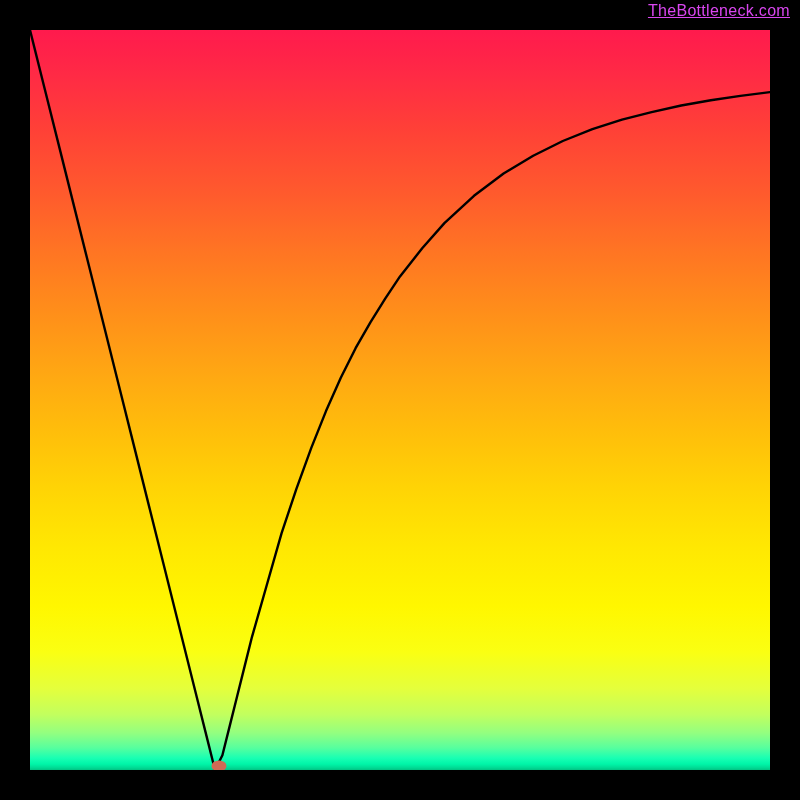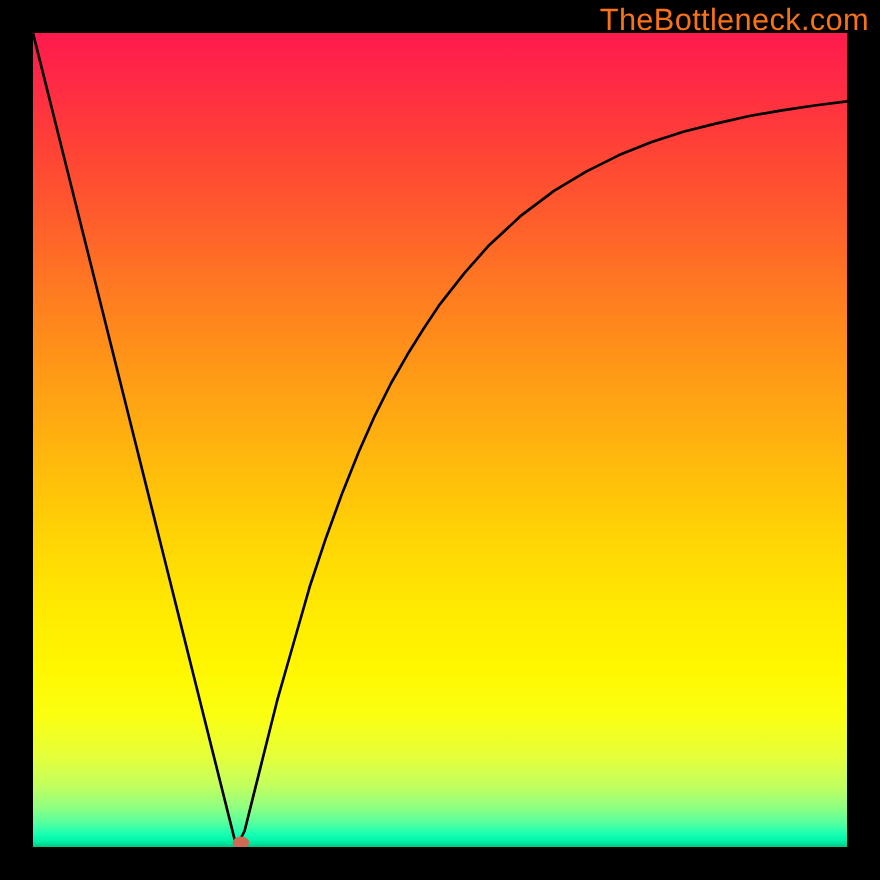--- a/index.html
+++ b/index.html
@@ -14,25 +14,26 @@
     width: 800px;
     height: 800px;
     background: #000;
     position: relative;
     box-sizing: border-box;
   }
   .watermark {
     position: absolute;
     top: 2px;
     right: 10px;
-    color: #f97316;
-    font-size: 28px;
+    color: #d946ef;
+    font-size: 16px;
     font-weight: 500;
     letter-spacing: 0.3px;
     z-index: 30;
+    text-decoration: underline;
   }
   .plot {
     position: absolute;
     left: 30px;
     top: 30px;
     width: 740px;
     height: 740px;
     overflow: hidden;
   }
   .gradient {

